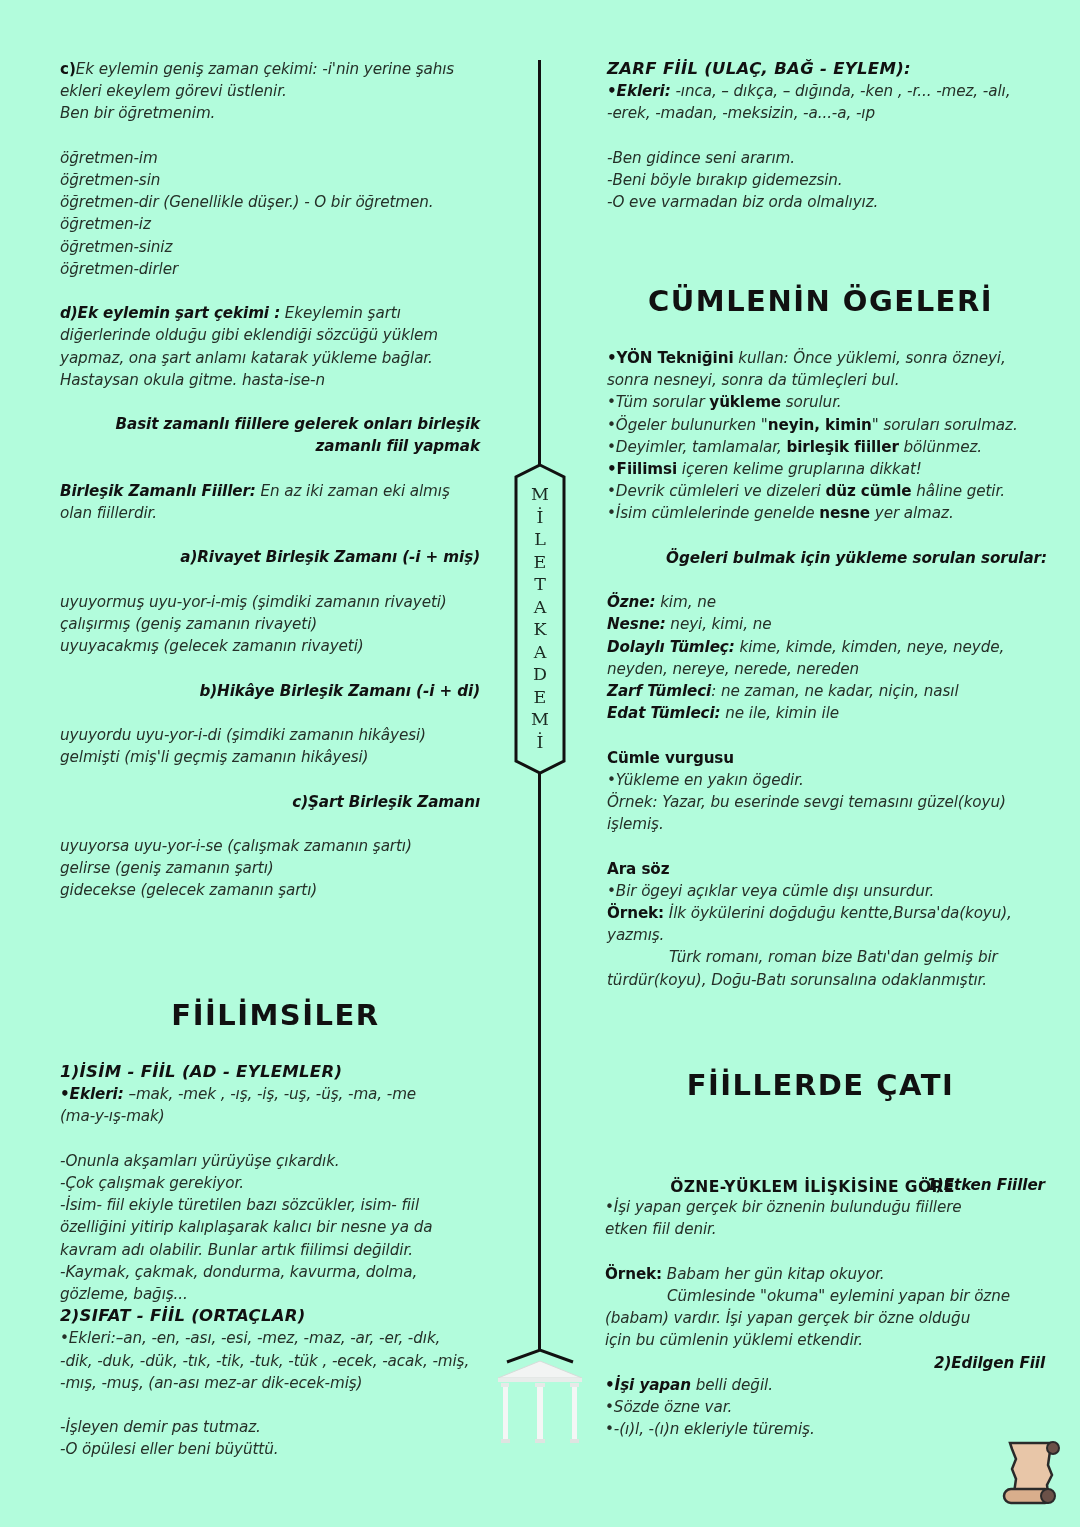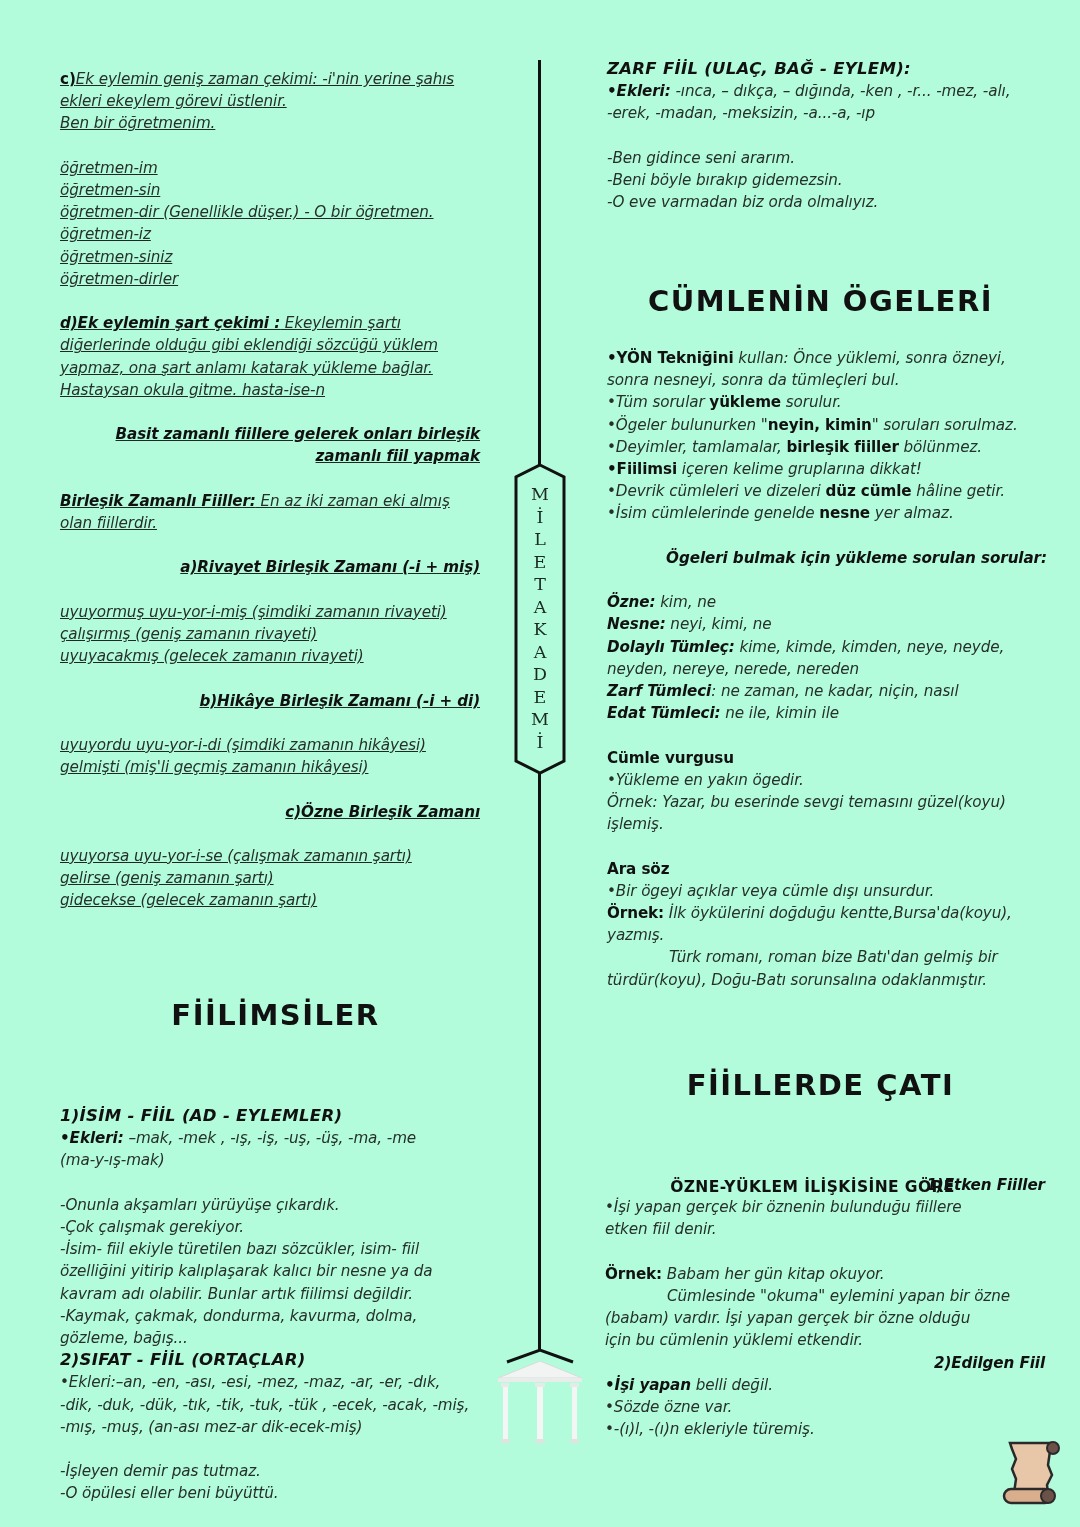--- a/index.html
+++ b/index.html
@@ -4,21 +4,21 @@
 <style>
   html, body { margin: 0; padding: 0; }
   body {
     width: 1080px; height: 1527px;
     background: #b2fcdc;
     position: relative; overflow: hidden;
     font-family: "DejaVu Sans", sans-serif;
     color: #1d2a22;
   }
   .col { position: absolute; font-size: 15.2px; line-height: 22.2px; letter-spacing: -0.1px; }
-  .col-left { left: 60px; top: 68px; width: 420px; text-decoration: underline; }
+  .col-left { left: 60px; top: 58px; width: 420px; }
   .col-right { left: 607px; top: 58px; width: 430px; }
   .it { font-style: italic; font-weight: 300; color: #253028; }
   .b { font-weight: bold; font-style: italic; color: #111; text-align: right; }
   .bn { font-weight: bold; color: #111; }
   .line { white-space: nowrap; }
   .gap { height: 22.2px; }
   .h1 {
     font-family: "DejaVu Sans", sans-serif;
     font-weight: bold; font-size: 29px; letter-spacing: 1.5px;
     text-align: center; color: #111; margin: 8px;
@@ -81,30 +81,30 @@
   <div class="line it">çalışırmış (geniş zamanın rivayeti)</div>
   <div class="line it">uyuyacakmış (gelecek zamanın rivayeti)</div>
   <div class="gap"></div>
 
   <div class="line b">b)Hikâye Birleşik Zamanı (-i + di)</div>
   <div class="gap"></div>
   <div class="line it">uyuyordu uyu-yor-i-di (şimdiki zamanın hikâyesi)</div>
   <div class="line it">gelmişti (miş'li geçmiş zamanın hikâyesi)</div>
   <div class="gap"></div>
 
-  <div class="line b">c)Özne Birleşik Zamanı</div>
+  <div class="line b">c)Şart Birleşik Zamanı</div>
   <div class="gap"></div>
   <div class="line it">uyuyorsa uyu-yor-i-se (çalışmak zamanın şartı)</div>
   <div class="line it">gelirse (geniş zamanın şartı)</div>
   <div class="line it">gidecekse (gelecek zamanın şartı)</div>
 </div>
 
 <div class="abs h1" style="left:60px; top:990px; width:415px;">FİİLİMSİLER</div>
 
-<div class="col" style="left:60px; top:1061px; width:430px;margin-top:44px;">
+<div class="col" style="left:60px; top:1061px; width:430px;">
   <div class="line bhead-up">1)İSİM - FİİL (AD - EYLEMLER)</div>
   <div class="line"><span class="b">•Ekleri:</span><span class="it"> –mak, -mek , -ış, -iş, -uş, -üş, -ma, -me</span></div>
   <div class="line it">(ma-y-ış-mak)</div>
   <div class="gap"></div>
   <div class="line it">-Onunla akşamları yürüyüşe çıkardık.</div>
   <div class="line it">-Çok çalışmak gerekiyor.</div>
   <div class="line it">-İsim- fiil ekiyle türetilen bazı sözcükler, isim- fiil</div>
   <div class="line it">özelliğini yitirip kalıplaşarak kalıcı bir nesne ya da</div>
   <div class="line it">kavram adı olabilir. Bunlar artık fiilimsi değildir.</div>
   <div class="line it">-Kaymak, çakmak, dondurma, kavurma, dolma,</div>

